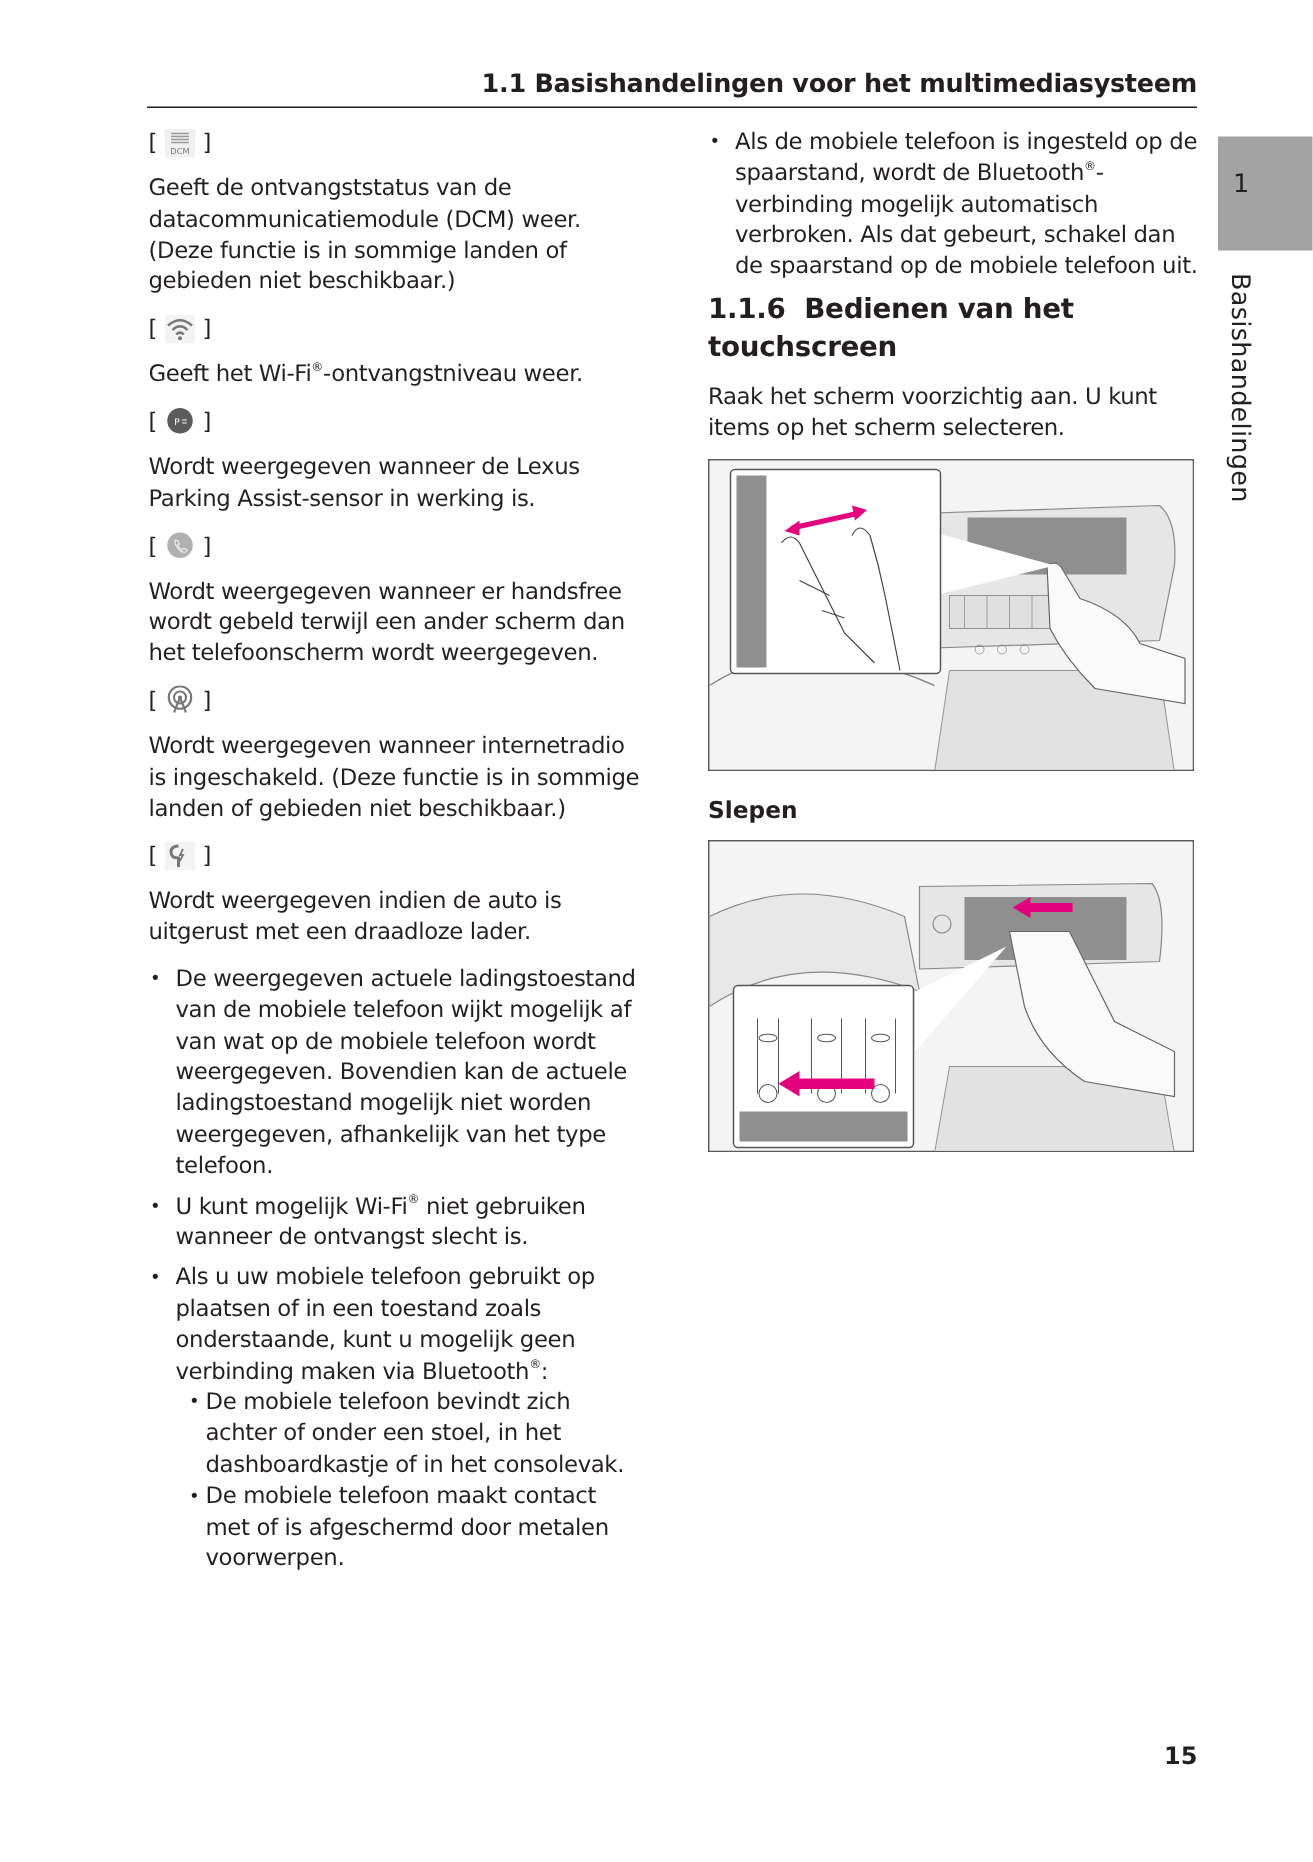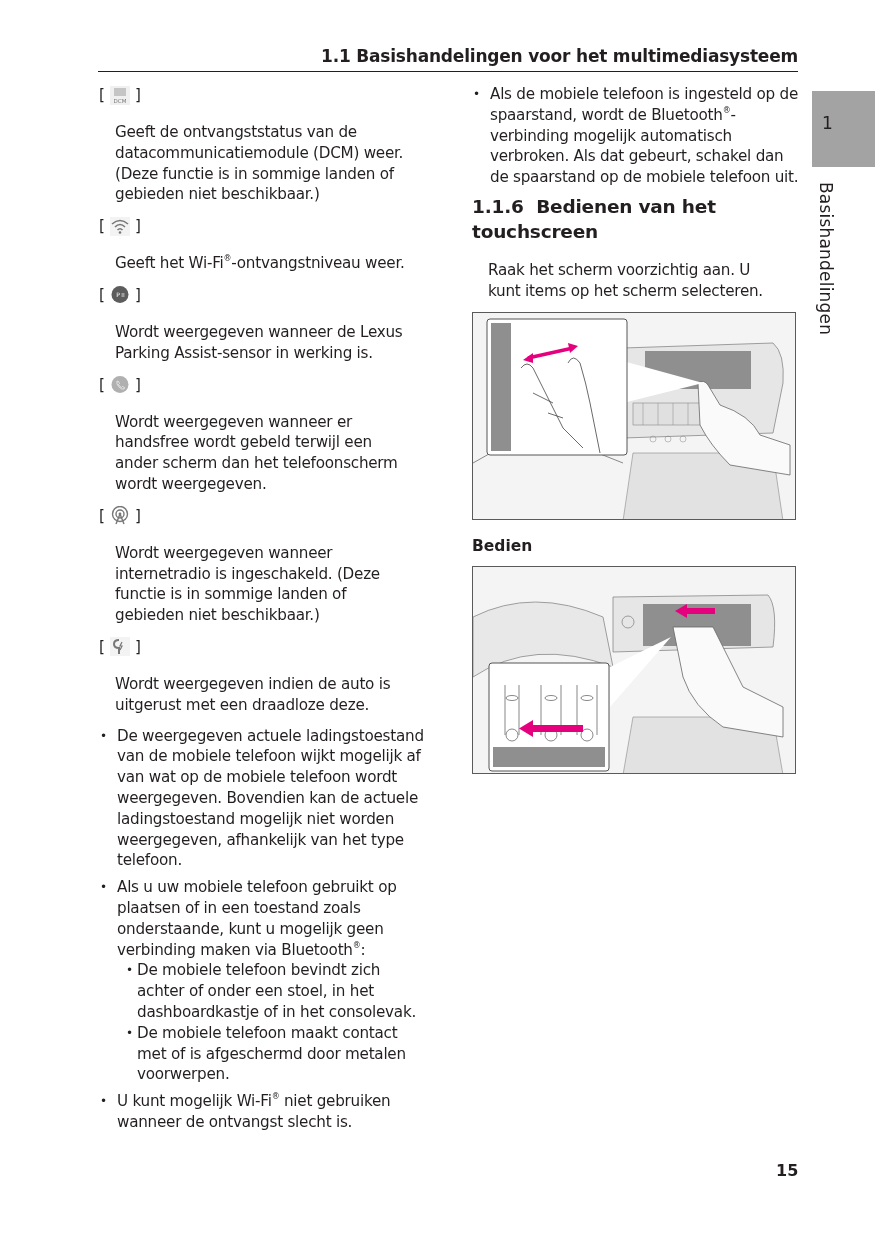--- a/index.html
+++ b/index.html
@@ -28,21 +28,21 @@
   }
   .side-label {
     position: absolute; left: 816px; top: 182px;
     writing-mode: vertical-rl;
     font-size: 17px; color: #231f20; letter-spacing: 0.2px;
   }
   .col { position: absolute; }
   .col-left { left: 99px; top: 84px; width: 330px; }
   .col-right { left: 472px; top: 84px; width: 328px; }
   p, .para {
-    margin: 16px; font-size: 15.2px; line-height: 20.8px; letter-spacing: -0.25px;
+    margin: 0; font-size: 15.2px; line-height: 20.8px; letter-spacing: -0.25px;
   }
   .icon-line {
     font-size: 15.2px; line-height: 22px; margin: 0; display: flex; align-items: center; gap: 4px;
   }
   .icon-box {
     display: inline-flex; align-items: center; justify-content: center;
     width: 22px; height: 20px;
   }
   .mb8 { margin-bottom: 9px; }
   .mb10 { margin-bottom: 10px; }
@@ -167,31 +167,31 @@
     <span>[</span>
     <span class="icon-box">
       <svg width="20" height="19" viewBox="0 0 20 19">
         <rect width="20" height="19" fill="#f3f3f3"></rect>
         <path d="M9 3 q-5 0 -5 4 q0 4 5 4 l0 6" stroke="#777" stroke-width="2" fill="none"></path>
         <path d="M12 5 l-2 4 l2 0 l-2 4" stroke="#777" stroke-width="1.2" fill="none"></path>
       </svg>
     </span>
     <span>]</span>
   </div>
-  <p class="mb10">Wordt weergegeven indien de auto is uitgerust met een draadloze deze.</p>
+  <p class="mb10">Wordt weergegeven indien de auto is uitgerust met een draadloze lader.</p>
 
   <ul class="bullets">
     <li>De weergegeven actuele ladingstoestand van de mobiele telefoon wijkt mogelijk af van wat op de mobiele telefoon wordt weergegeven. Bovendien kan de actuele ladingstoestand mogelijk niet worden weergegeven, afhankelijk van het type telefoon.</li>
+    <li><span>U kunt mogelijk Wi-Fi</span><sup>®</sup><span> niet gebruiken wanneer de ontvangst slecht is.</span></li>
     <li><span>Als u uw mobiele telefoon gebruikt op plaatsen of in een toestand zoals onderstaande, kunt u mogelijk geen verbinding maken via Bluetooth</span><sup>®</sup><span>:</span>
       <ul class="sub">
         <li>De mobiele telefoon bevindt zich achter of onder een stoel, in het dashboardkastje of in het consolevak.</li>
         <li>De mobiele telefoon maakt contact met of is afgeschermd door metalen voorwerpen.</li>
       </ul>
     </li>
-    <li><span>U kunt mogelijk Wi-Fi</span><sup>®</sup><span> niet gebruiken wanneer de ontvangst slecht is.</span></li>
   </ul>
 </div>
 
 <div class="col col-right">
   <ul class="bullets">
     <li><span>Als de mobiele telefoon is ingesteld op de spaarstand, wordt de Bluetooth</span><sup>®</sup><span>-verbinding mogelijk automatisch verbroken. Als dat gebeurt, schakel dan de spaarstand op de mobiele telefoon uit.</span></li>
   </ul>
 
   <div class="section-title">
     <span>1.1.6</span>&nbsp;
@@ -229,21 +229,21 @@
         <path d="M48 55 q6 -8 12 0 q6 12 10 20 l20 40 l20 20"></path>
         <path d="M95 50 q5 -10 12 0 q6 20 10 40 l10 50"></path>
         <path d="M60 80 l20 10 M75 100 l15 5"></path>
       </g>
       <path d="M55 45 L100 35" stroke="#e5007e" stroke-width="3.5"></path>
       <path d="M50 47 L60 40 L60 50 Z" fill="#e5007e"></path>
       <path d="M105 33 L95 30 L97 40 Z" fill="#e5007e"></path>
     </svg>
   </div>
 
-  <div class="sub-title">Bedien</div>
+  <div class="sub-title">Slepen</div>
 
   <div class="figure">
     <svg width="324" height="208" viewBox="0 0 324 208">
       <rect width="324" height="208" fill="#f4f4f4"></rect>
       <path d="M0 50 Q60 20 130 50 L140 100 Q60 70 0 110 Z" fill="#e8e8e8" stroke="#888" stroke-width="0.8"></path>
       <path d="M140 30 L295 28 Q305 40 300 80 L140 85 Z" fill="#e6e6e6" stroke="#888" stroke-width="0.8"></path>
       <rect x="170" y="37" width="108" height="42" fill="#8f8f8f"></rect>
       <circle cx="155" cy="55" r="6" fill="none" stroke="#888" stroke-width="0.8"></circle>
       <path d="M160 150 L300 150 L310 208 L150 208 Z" fill="#e2e2e2" stroke="#888" stroke-width="0.6"></path>
 

